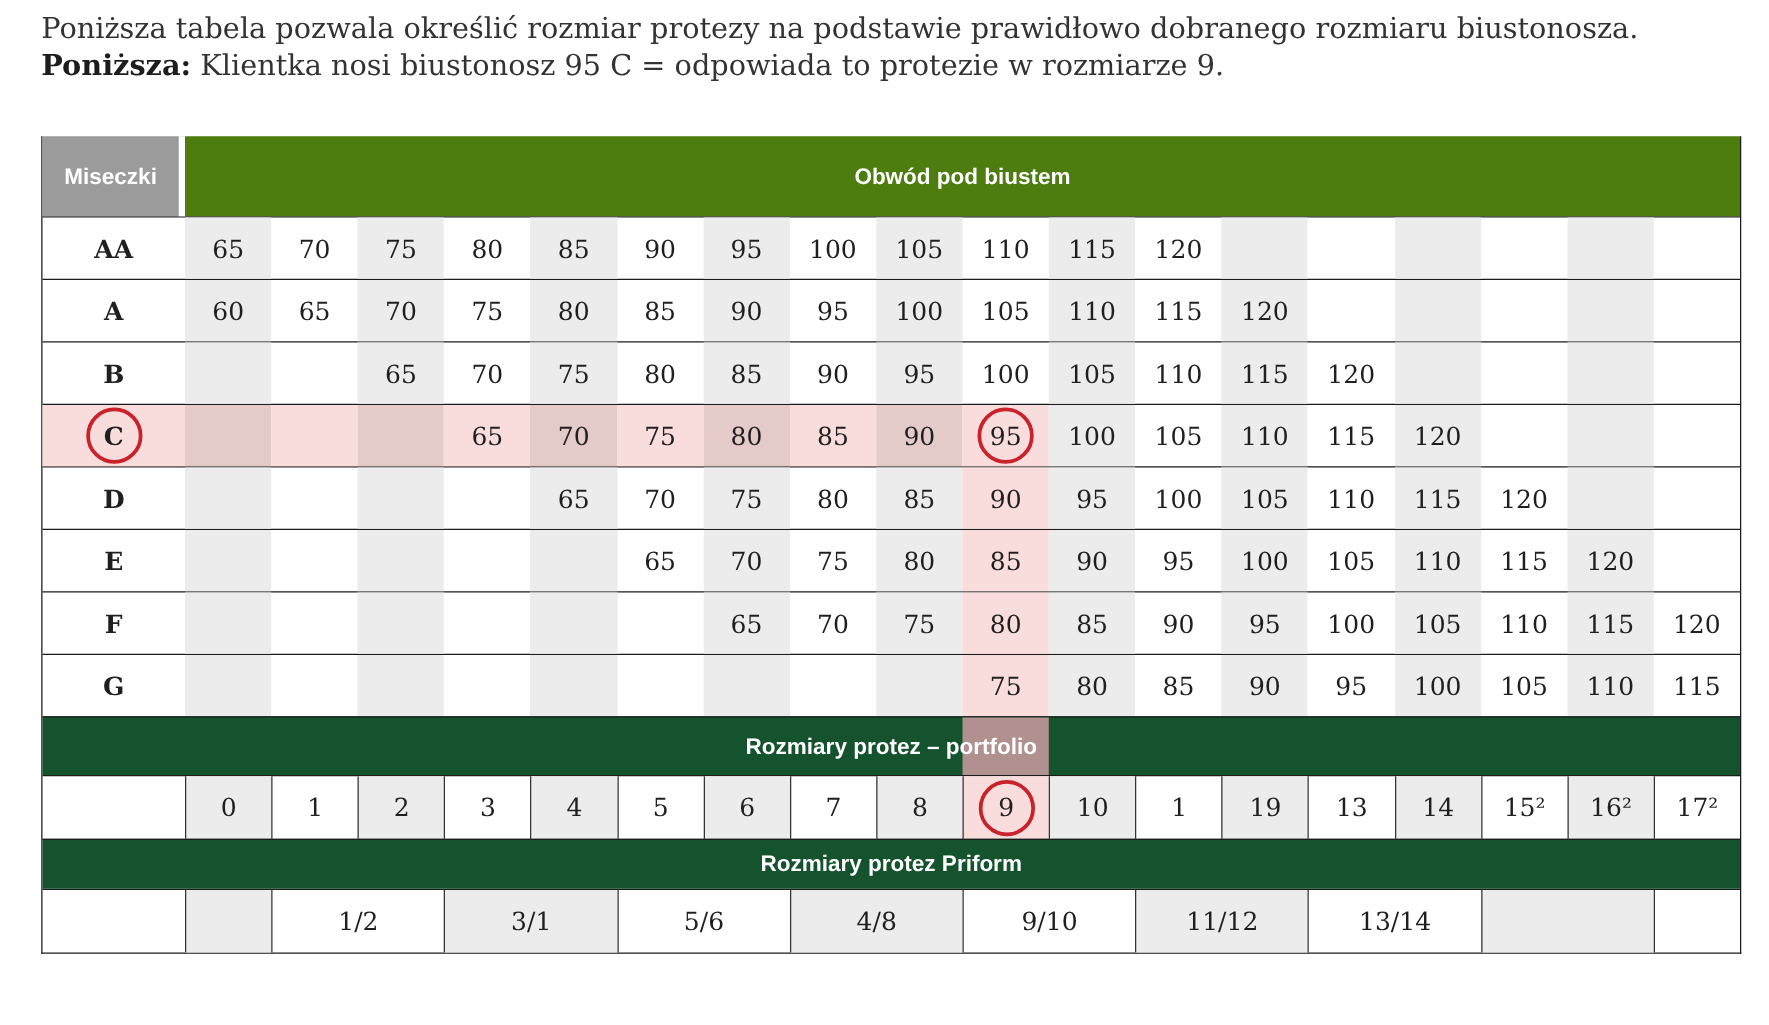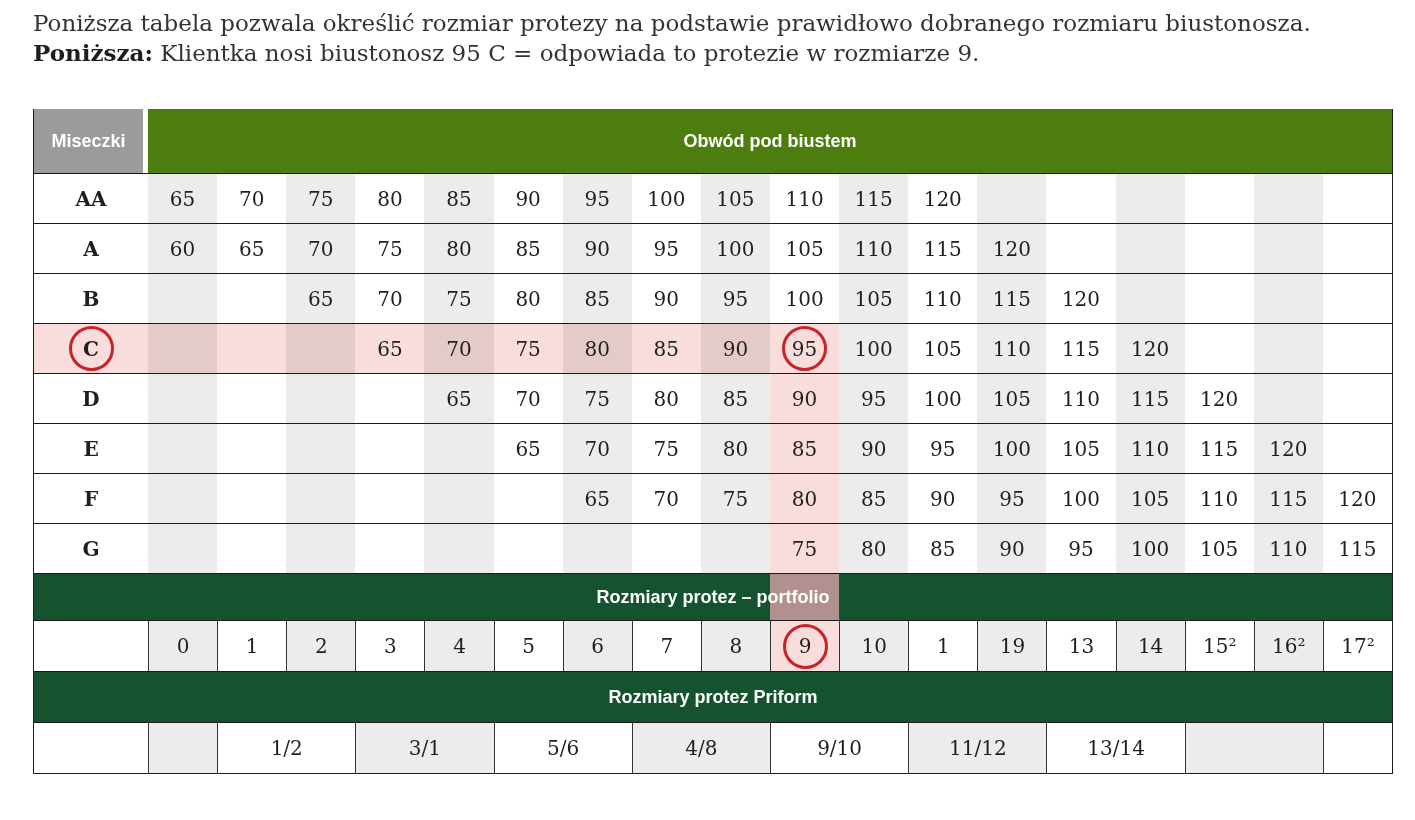--- a/index.html
+++ b/index.html
@@ -47,21 +47,21 @@
   .label-cell { font-weight: bold; }
   .stripe     { background: #ececec; }
   .pink       { background: #f9dcdc; }
   .pink-dusty { background: #e5caca; }
 
   .band {
     position: relative; height: 47px; background: #14532d;
     display: flex; align-items: center; justify-content: center;
     border-top: 1.5px solid #1b1b1b;
   }
-  .band.short { height: 51px; }
+  .band.short { height: 40px; }
   .band-label {
     position: relative; z-index: 2; color: #ffffff;
     font-family: "Liberation Sans", sans-serif; font-weight: bold; font-size: 18px;
   }
   .band-overlay {
     position: absolute; z-index: 1; top: 0; bottom: 0;
     left: calc(114px + (100% - 114px) * 9 / 18);
     width: calc((100% - 114px) / 18);
     background: #b19090;
   }

